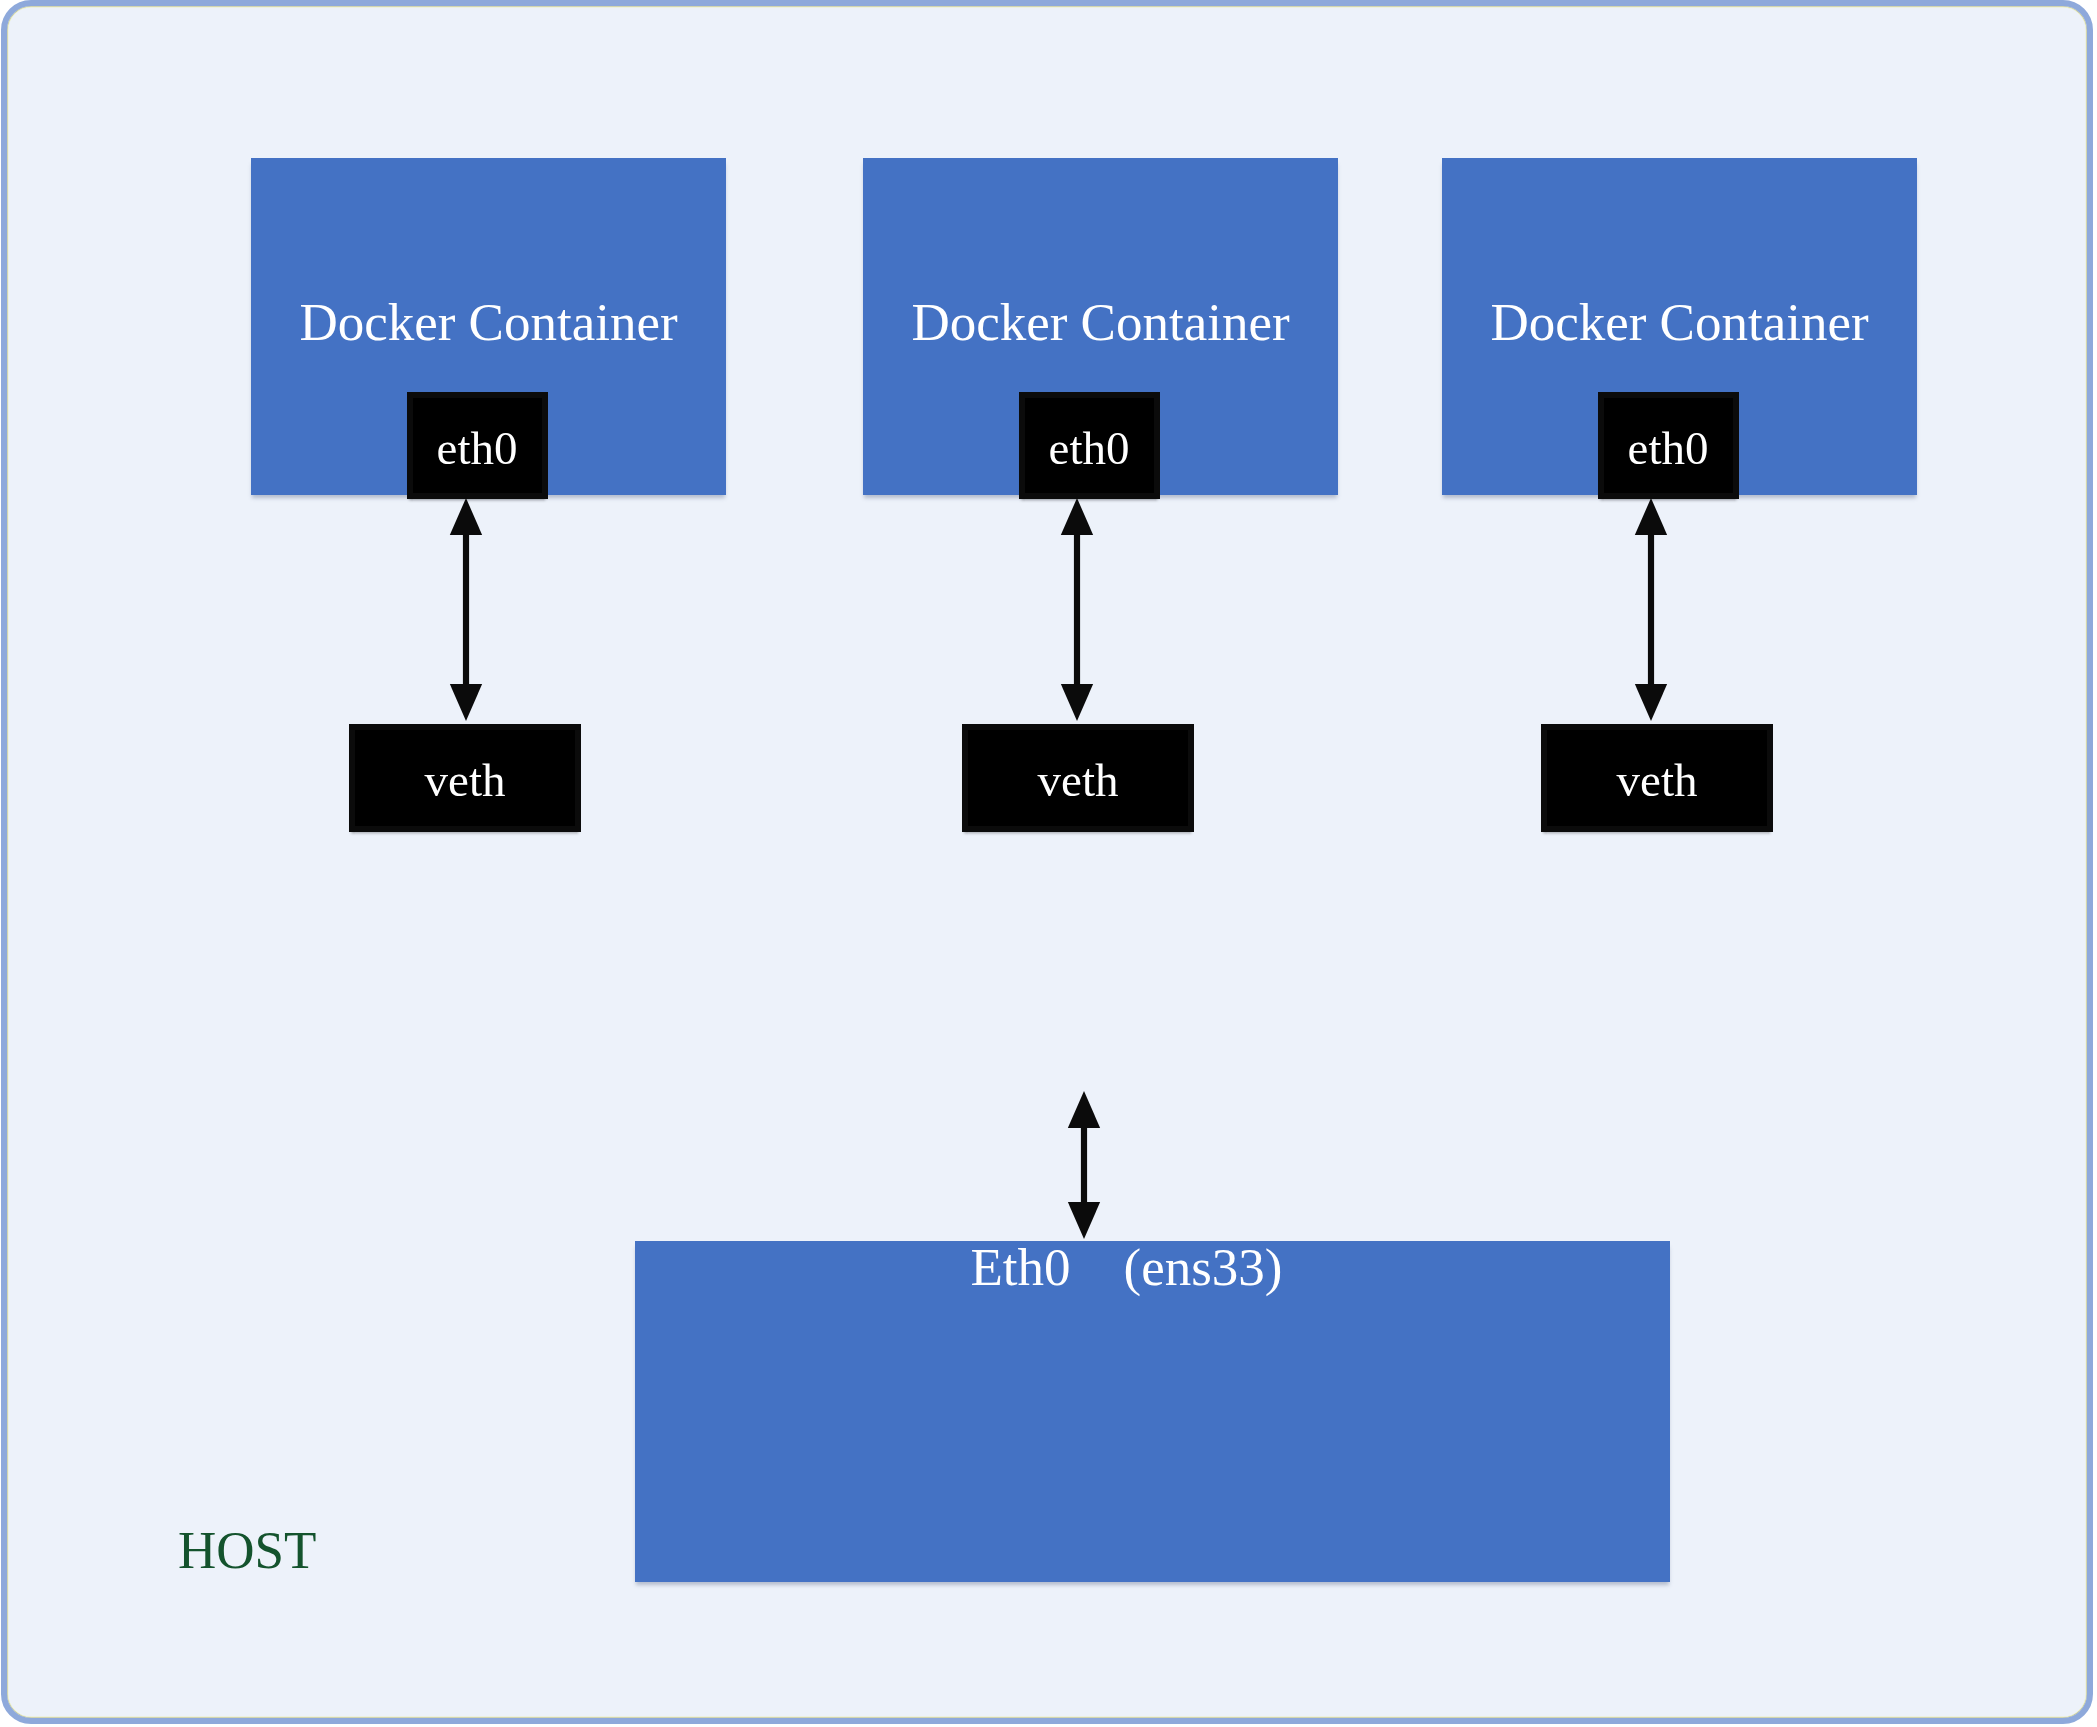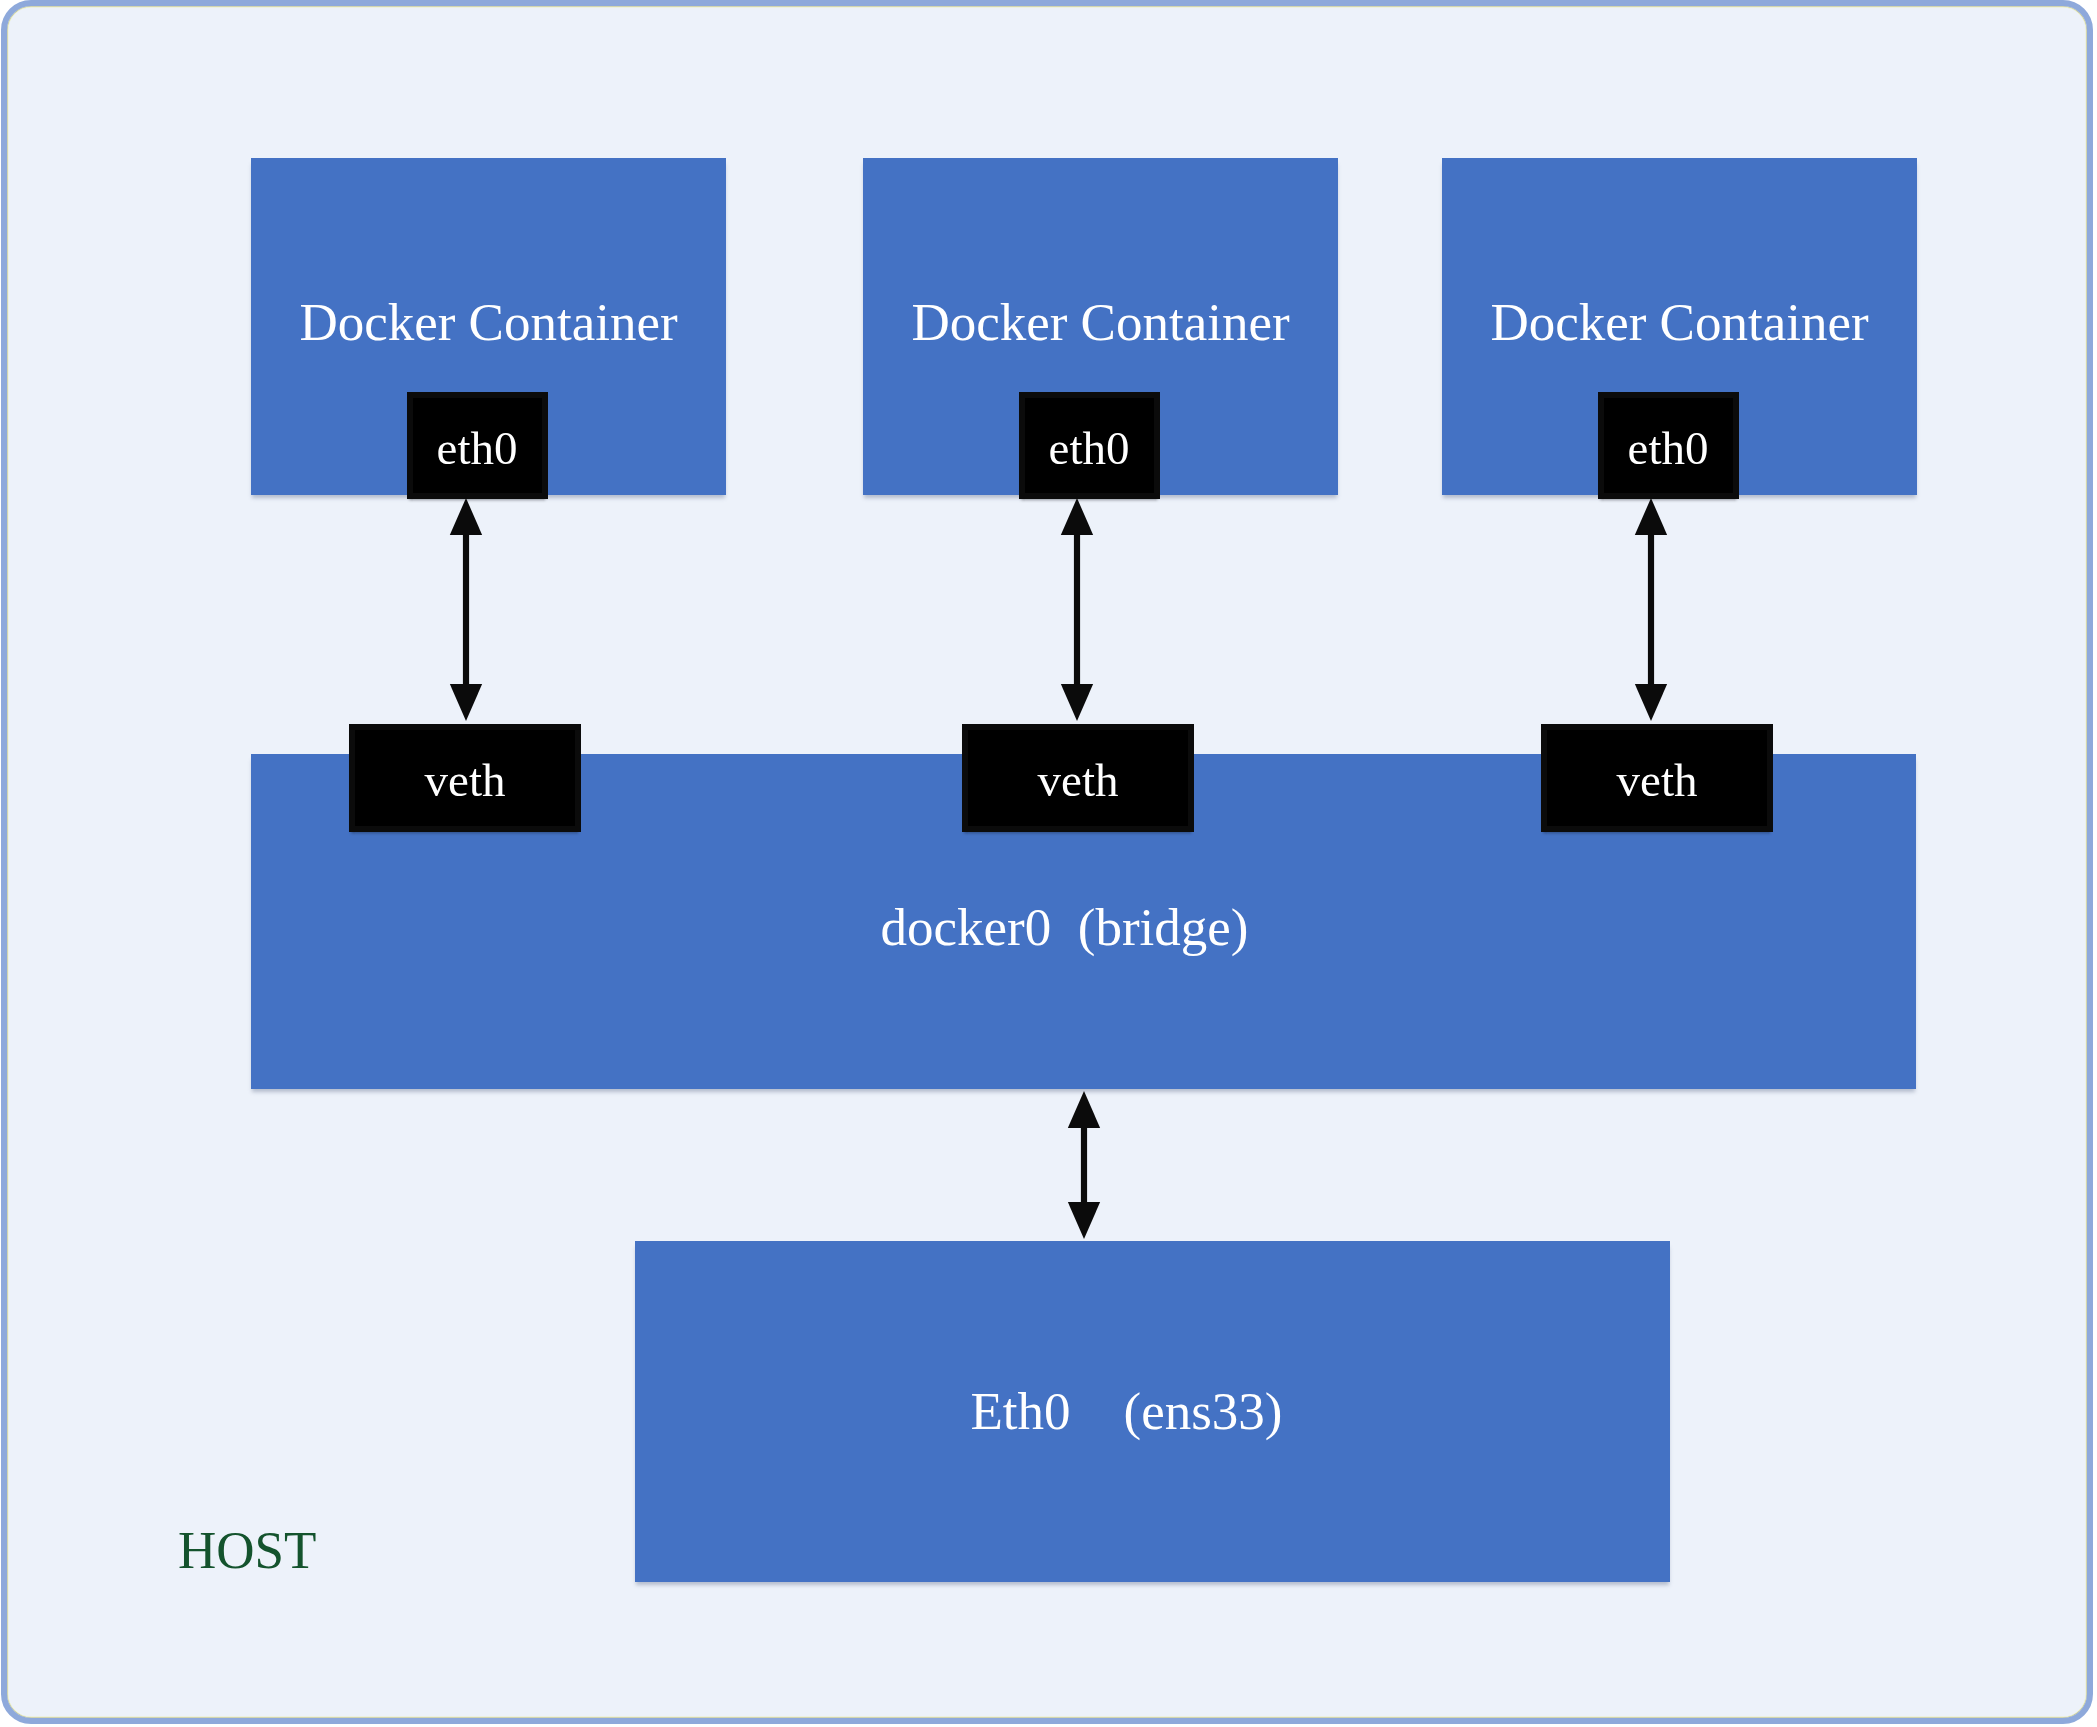--- a/index.html
+++ b/index.html
@@ -49,21 +49,21 @@
     left:251px;top:754px;width:1665px;height:335px;
     display:flex;align-items:center;justify-content:center;
   }
   .bridge-label{
     color:#ffffff;font-size:53px;line-height:1;white-space:nowrap;
     transform:translateX(-19px);padding-top:12.3px;
   }
   
   .nic-box{
     left:635px;top:1241px;width:1035px;height:341px;
-    display:flex;align-items:center;justify-content:center;
+    display:flex;justify-content:center;
   }
   .nic-label{
     color:#ffffff;font-size:53px;line-height:1;white-space:nowrap;
     transform:translateX(-26px);
   }
   .host-label{
     position:absolute;left:178px;top:1521px;
     color:#14532d;font-size:53px;line-height:1.1;white-space:nowrap;
   }
   .arrow{position:absolute;width:38px;}
@@ -90,23 +90,20 @@
     </div>
   </div>
 
   <div class="blue-box container-box" style="left:1442px;">
     <div class="container-label">Docker Container</div>
     <div class="iface-box eth0-box" style="left:calc(50% - 82px);">
       <span class="iface-label">eth0</span>
     </div>
   </div>
 
-  <div class="blue-box bridge-box">
-    <span class="bridge-label">docker0 (bridge)</span>
-  </div>
 
   <div class="iface-box veth-box" style="left:349px;top:724px;">
     <span class="iface-label">veth</span>
   </div>
   <div class="iface-box veth-box" style="left:962px;top:724px;">
     <span class="iface-label">veth</span>
   </div>
   <div class="iface-box veth-box" style="left:1541px;top:724px;">
     <span class="iface-label">veth</span>
   </div>

